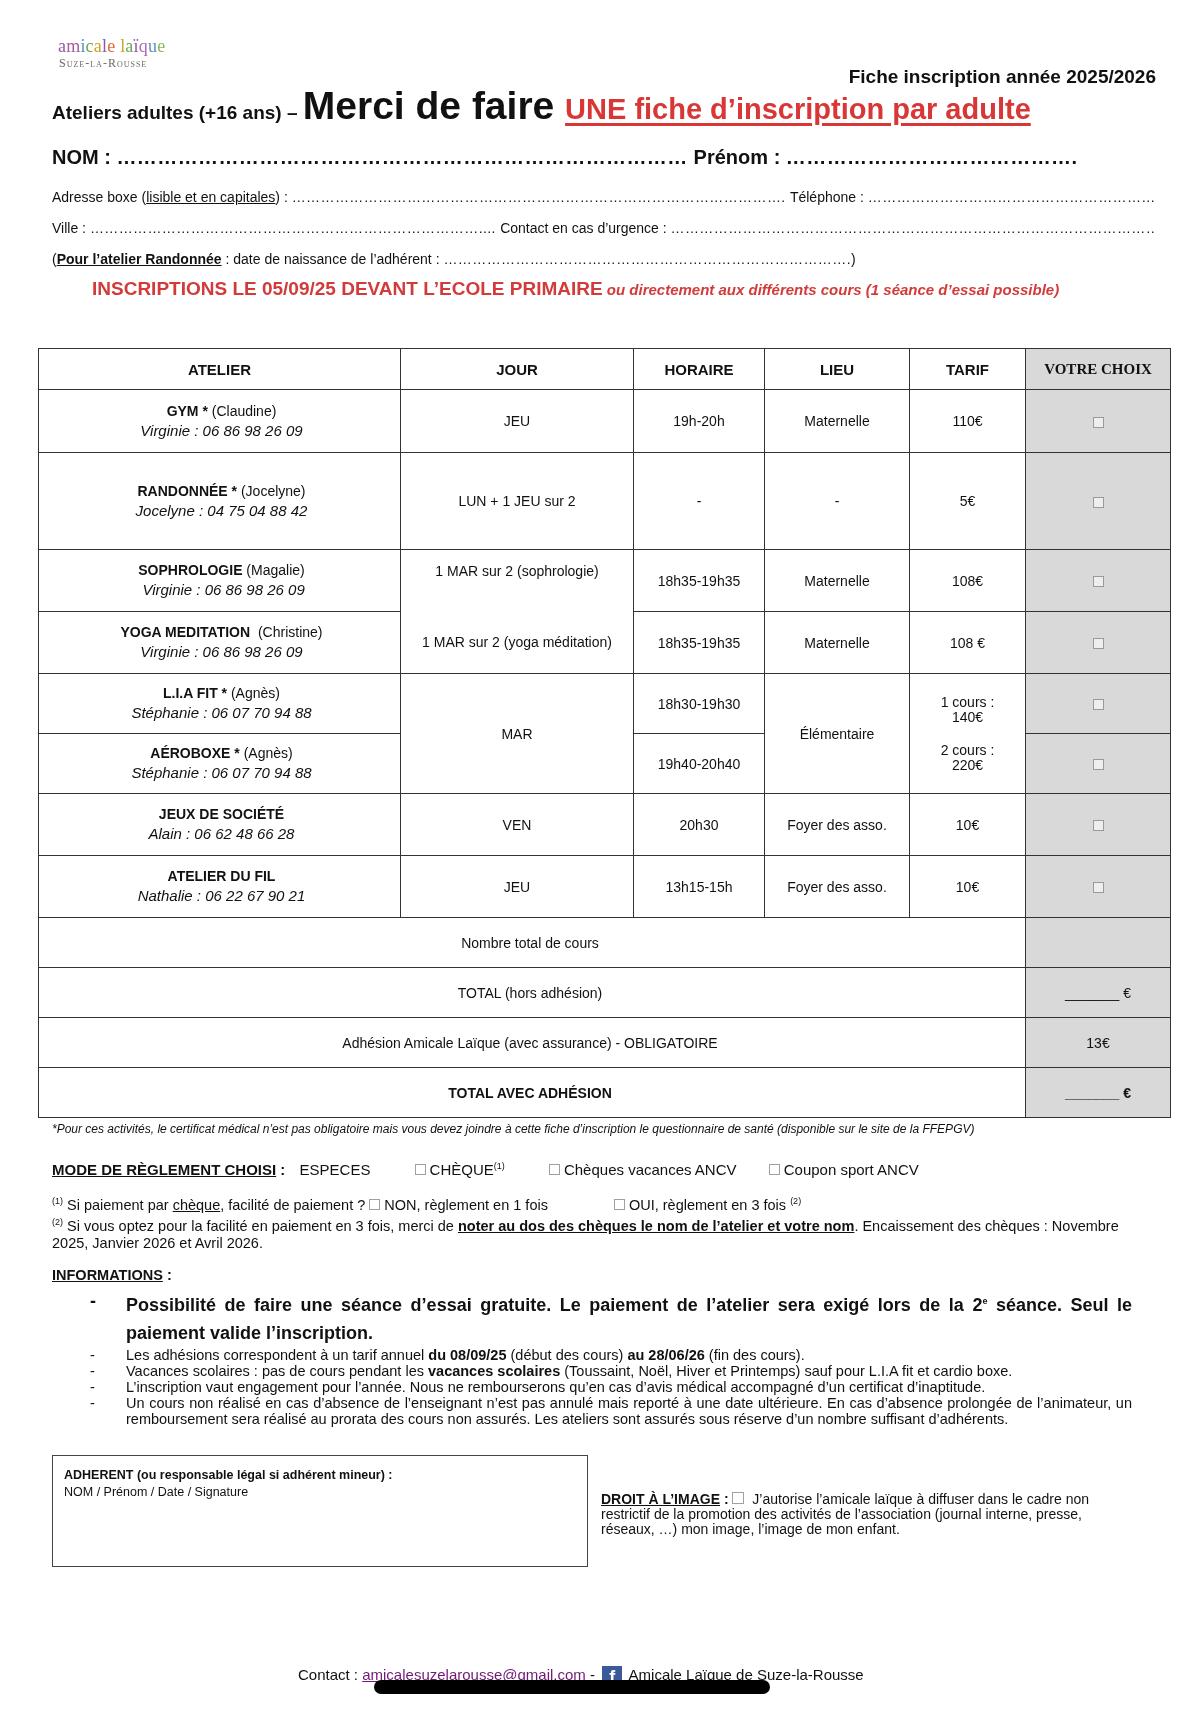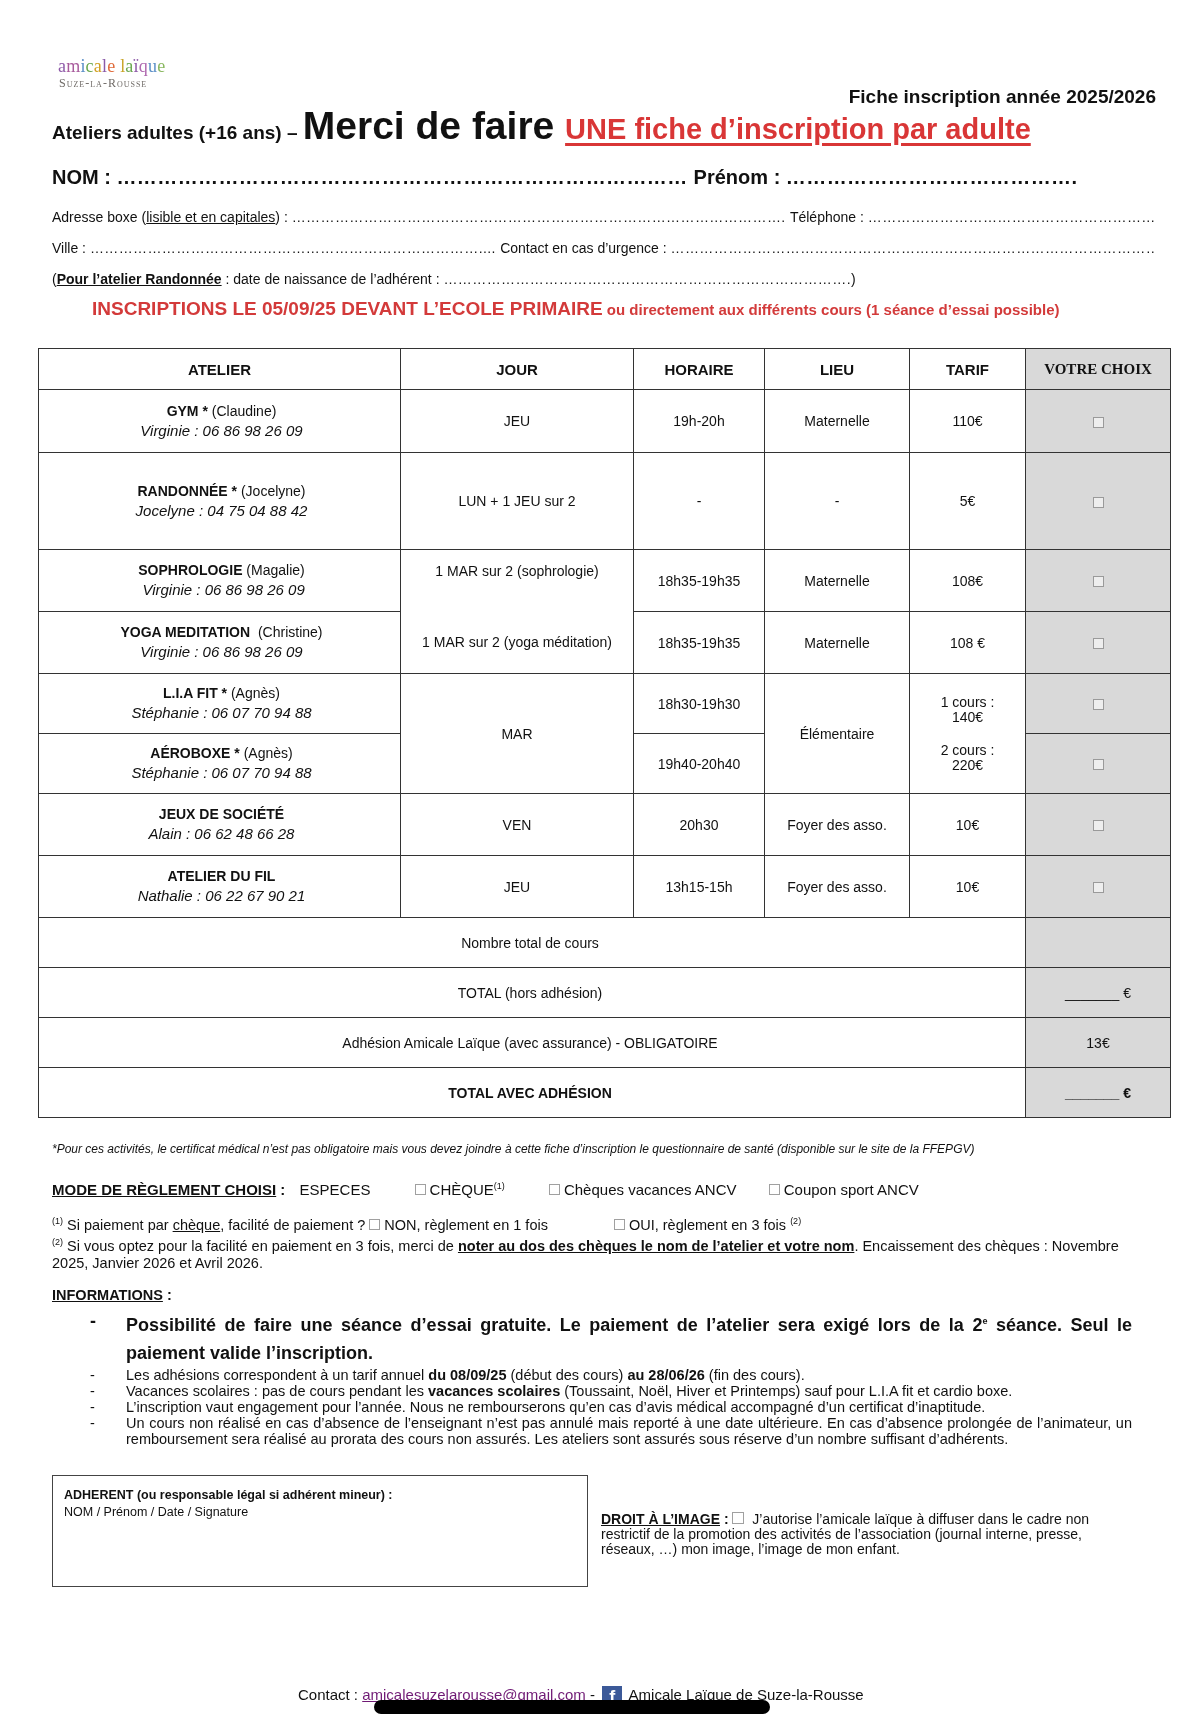--- a/index.html
+++ b/index.html
@@ -1,34 +1,34 @@
 <!DOCTYPE html>
 <html><head>
 <meta charset="utf-8">
 <style>
   html, body { margin: 0; padding: 0; background: #ffffff; }
   body { width: 1204px; height: 1719px; position: relative; font-family: "Liberation Sans", sans-serif; color: #111; overflow: hidden; }
   .page { position: absolute; left: 0; top: 0; width: 1204px; height: 1719px; background: #fff; }
-  .abs { position: absolute; margin-top: 20px; }
+  .abs { position: absolute; }
   .logo { left: 58px; top: 36px; }
   .logo-main { font-family: "Liberation Serif", serif; font-size: 18px; letter-spacing: 0.2px; line-height: 20px; }
   .logo-sub { font-family: "Liberation Serif", serif; font-size: 12px; color: #6f6a66; letter-spacing: 1px; font-variant: small-caps; margin-left: 1px; line-height: 14px; }
   .fiche-year { right: 48px; top: 66px; font-size: 19px; font-weight: bold; }
   .title-line { left: 52px; top: 84px; white-space: nowrap; }
   .title-small { font-size: 19px; font-weight: bold; }
   .title-big { font-size: 39px; font-weight: bold; }
   .title-red { font-size: 29px; font-weight: bold; color: #d93636; text-decoration: underline; text-decoration-thickness: 3px; text-underline-offset: 4px; }
   .nom-line { left: 52px; top: 146px; width: 1100px; font-size: 20px; font-weight: bold; white-space: nowrap; overflow: hidden; }
   .field-row { left: 52px; width: 1102px; font-size: 14px; white-space: nowrap; overflow: hidden; }
   .dots { letter-spacing: 0.4px; }
   .u { text-decoration: underline; }
   .b { font-weight: bold; }
   .inscriptions { left: 92px; top: 278px; white-space: nowrap; color: #d33a3a; font-weight: bold; }
   .insc-big { font-size: 19px; }
-  .insc-small { font-size: 15px; }
+  .insc-small { font-size: 15px; font-style: italic; }
 
   table.grid { position: absolute; left: 38px; top: 348px; width: 1132px; border-collapse: collapse; table-layout: fixed; }
   table.grid td, table.grid th { border: 1.5px solid #333; font-size: 14px; text-align: center; vertical-align: middle; padding: 0 6px; }
   table.grid th { font-weight: bold; font-size: 15px; height: 40px; }
   th.choix, td.choix { background: #d9d9d9; }
   th.choix { font-family: "Liberation Serif", serif; font-size: 15px; }
   .atelier { text-align: left; padding-left: 10px !important; line-height: 19px; }
   .atelier .name { font-weight: bold; }
   .atelier .contact { font-style: italic; }
   .cb { display: inline-block; width: 9px; height: 9px; border: 1px solid #9a9a9a; background: #eee; vertical-align: middle; }

